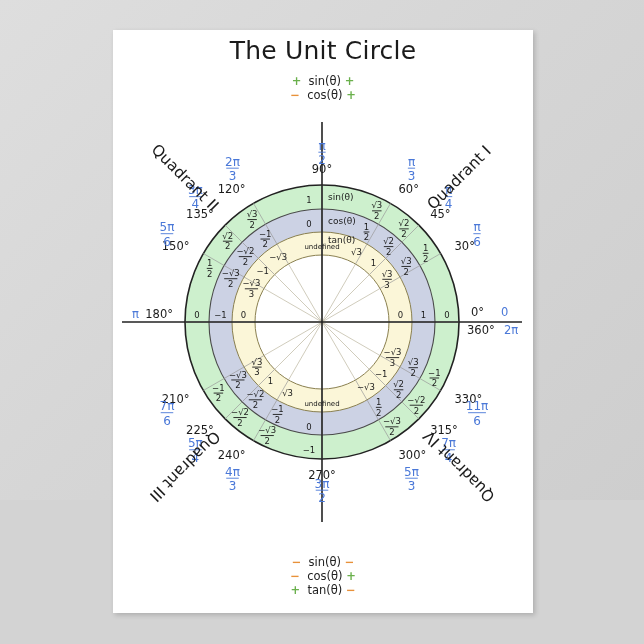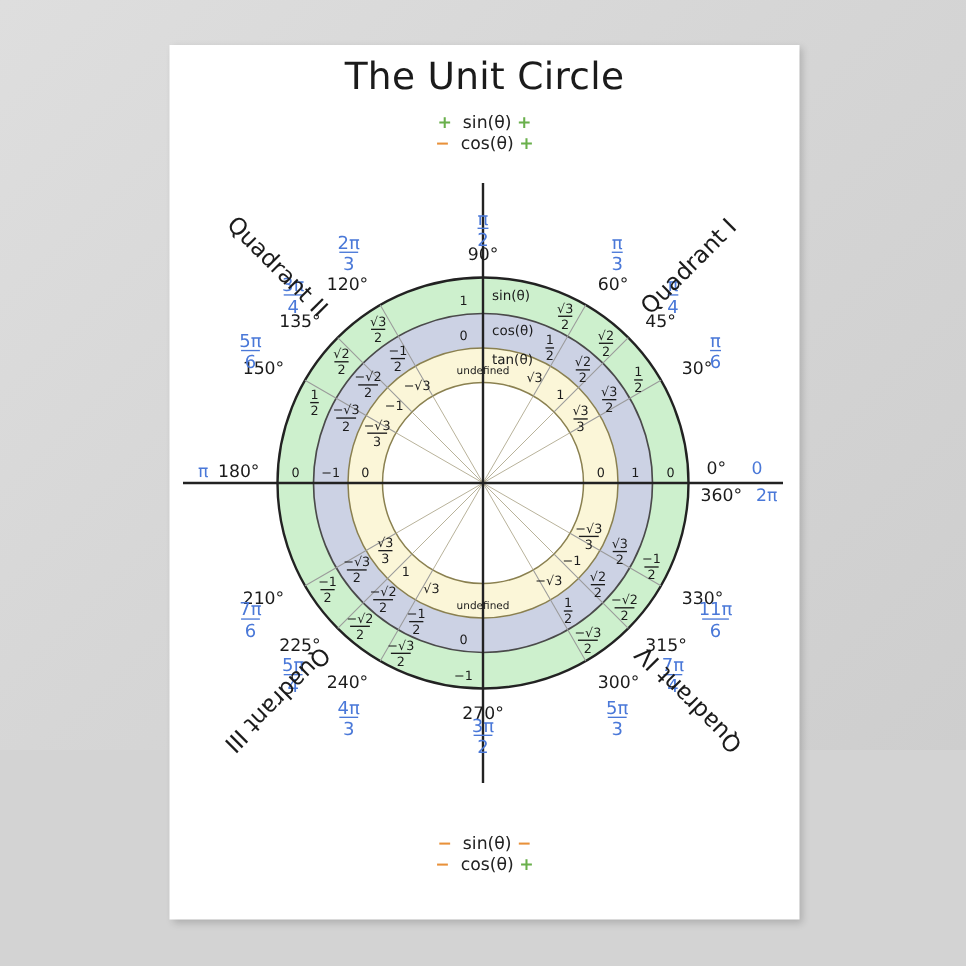--- a/index.html
+++ b/index.html
@@ -389,16 +389,17 @@
           </g>
           <g>
             <text x="462.71424945612296" y="462.71424945612296" font-size="15.5" fill="#1b1b1b" text-anchor="middle" transform="rotate(45 462.71424945612296 462.71424945612296) rotate(180 462.71424945612296 462.71424945612296)">Quadrant IV</text>
           </g>
         </svg>
     </div>
 
     <div class="legend" id="legend-bottom">
         <div class="row"><span class="sg-neg">−</span><span class="fn">  sin(θ) </span><span class="sg-neg">−</span></div>
         <div class="row"><span class="sg-neg">−</span><span class="fn">  cos(θ) </span><span class="sg-pos">+</span></div>
+        <div class="row"><span class="sg-pos">+</span><span class="fn">  tan(θ) </span><span class="sg-neg">−</span></div>
       </div>
 
   </div>
 </div>
 
 </body></html>

